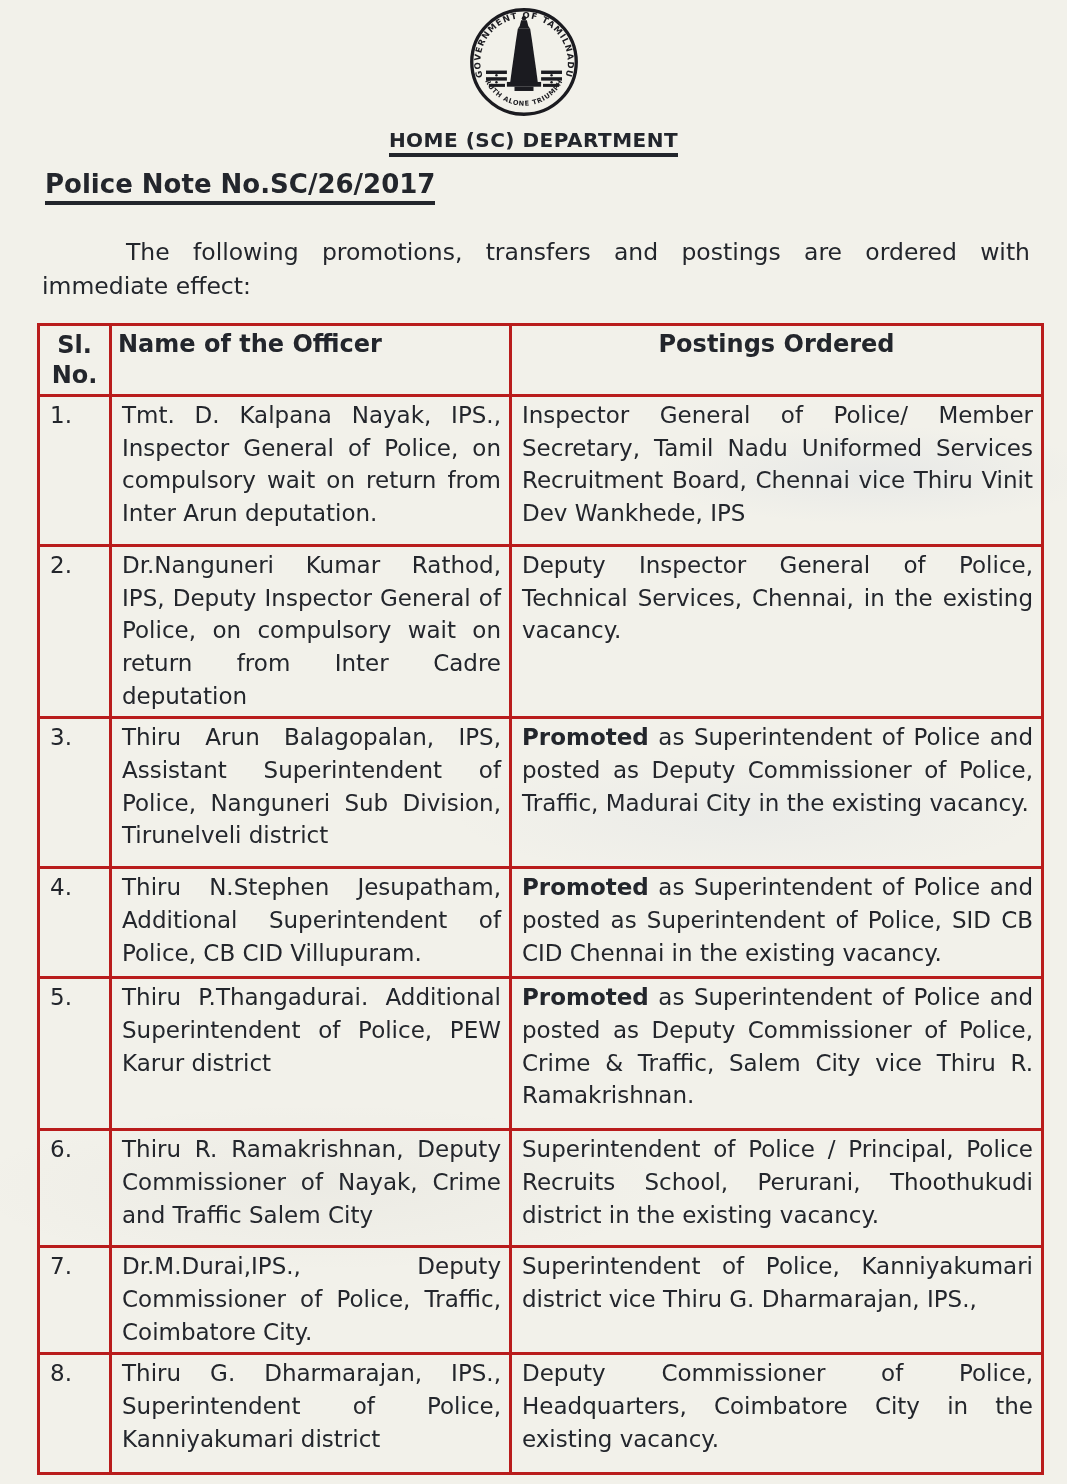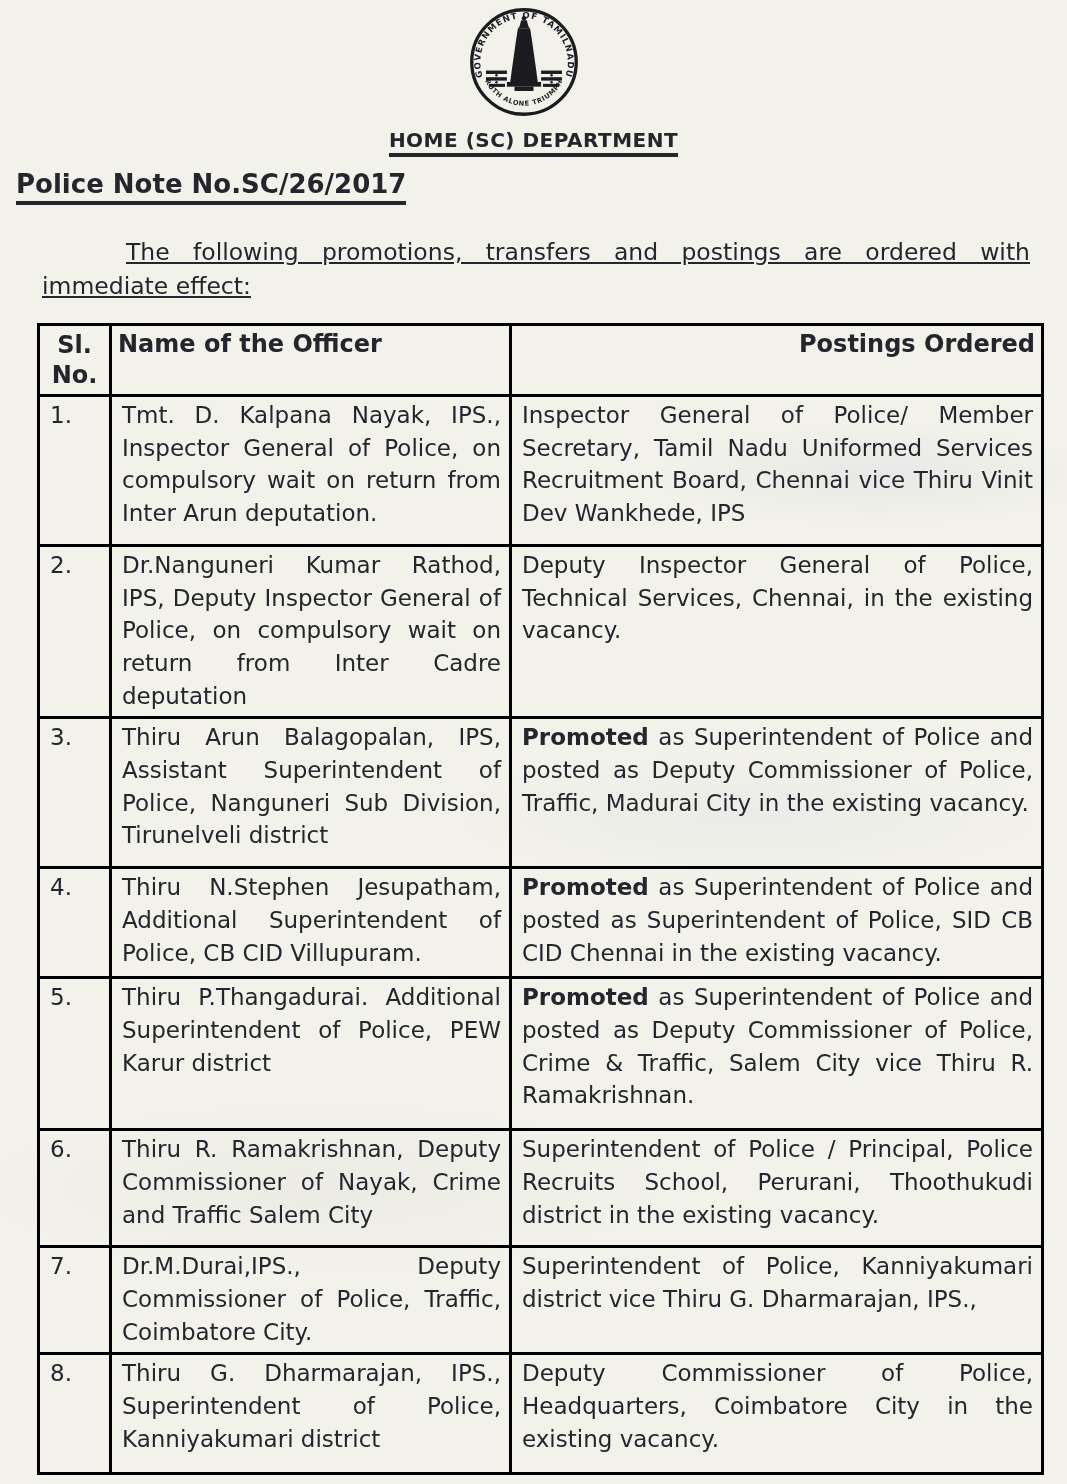--- a/index.html
+++ b/index.html
@@ -16,48 +16,48 @@
     overflow:hidden;
   }
   .emblem-wrap{position:absolute;top:5px;left:465px;width:118px;height:114px;}
   .dept-title{margin-top:128px;text-align:center;}
   .dept-title span{
     display:inline-block;font-size:20px;font-weight:bold;letter-spacing:0.5px;
     border-bottom:4px solid #23262c;padding-bottom:1px;
   }
   .note-line{
     display:flex;justify-content:space-between;align-items:flex-start;
-    margin:12px 36px 0 16px;
+    margin:12px 36px 0 45px;
   }
   .note-no,.dated{
     font-size:26px;font-weight:bold;border-bottom:4px solid #23262c;padding-bottom:2px;
   }
   .dated{margin-top:10px;}
   .intro{
     margin:30px 37px 0 42px;
-    font-size:23.5px;line-height:1.45;text-align:justify;text-indent:84px;text-decoration:underline;
+    font-size:23.5px;line-height:1.45;text-align:justify;text-indent:84px;
   }
   table.orders{
     border-collapse:collapse;table-layout:fixed;
     margin:20px 0 0 37px;width:1004px;
     background:transparent;
   }
   table.orders col.c1{width:72px;}
   table.orders col.c2{width:400px;}
   table.orders col.c3{width:532px;}
   table.orders th,table.orders td{
-    border:3px solid #000000;vertical-align:top;
+    border:3px solid #b91c1c;vertical-align:top;
   }
   table.orders thead th{
     font-size:24px;font-weight:bold;padding:4px 6px;height:58px;
   }
   th.h-sl{text-align:center;line-height:1.25;vertical-align:top;}
   th.h-sl span{display:block;}
   th.h-name{text-align:left;vertical-align:top;padding-top:6px;}
-  th.h-post{text-align:right;vertical-align:middle;}
+  th.h-post{text-align:center;vertical-align:middle;}
   table.orders td{
     font-size:23px;line-height:1.42;padding:2px 8px 4px 10px;text-align:justify;
   }
   td.c-sl{text-align:left;padding-left:9px;}
   tbody tr:nth-child(1){height:150px;}
   tbody tr:nth-child(2){height:172px;}
   tbody tr:nth-child(3){height:150px;}
   tbody tr:nth-child(4){height:110px;}
   tbody tr:nth-child(5){height:152px;}
   tbody tr:nth-child(6){height:117px;}

